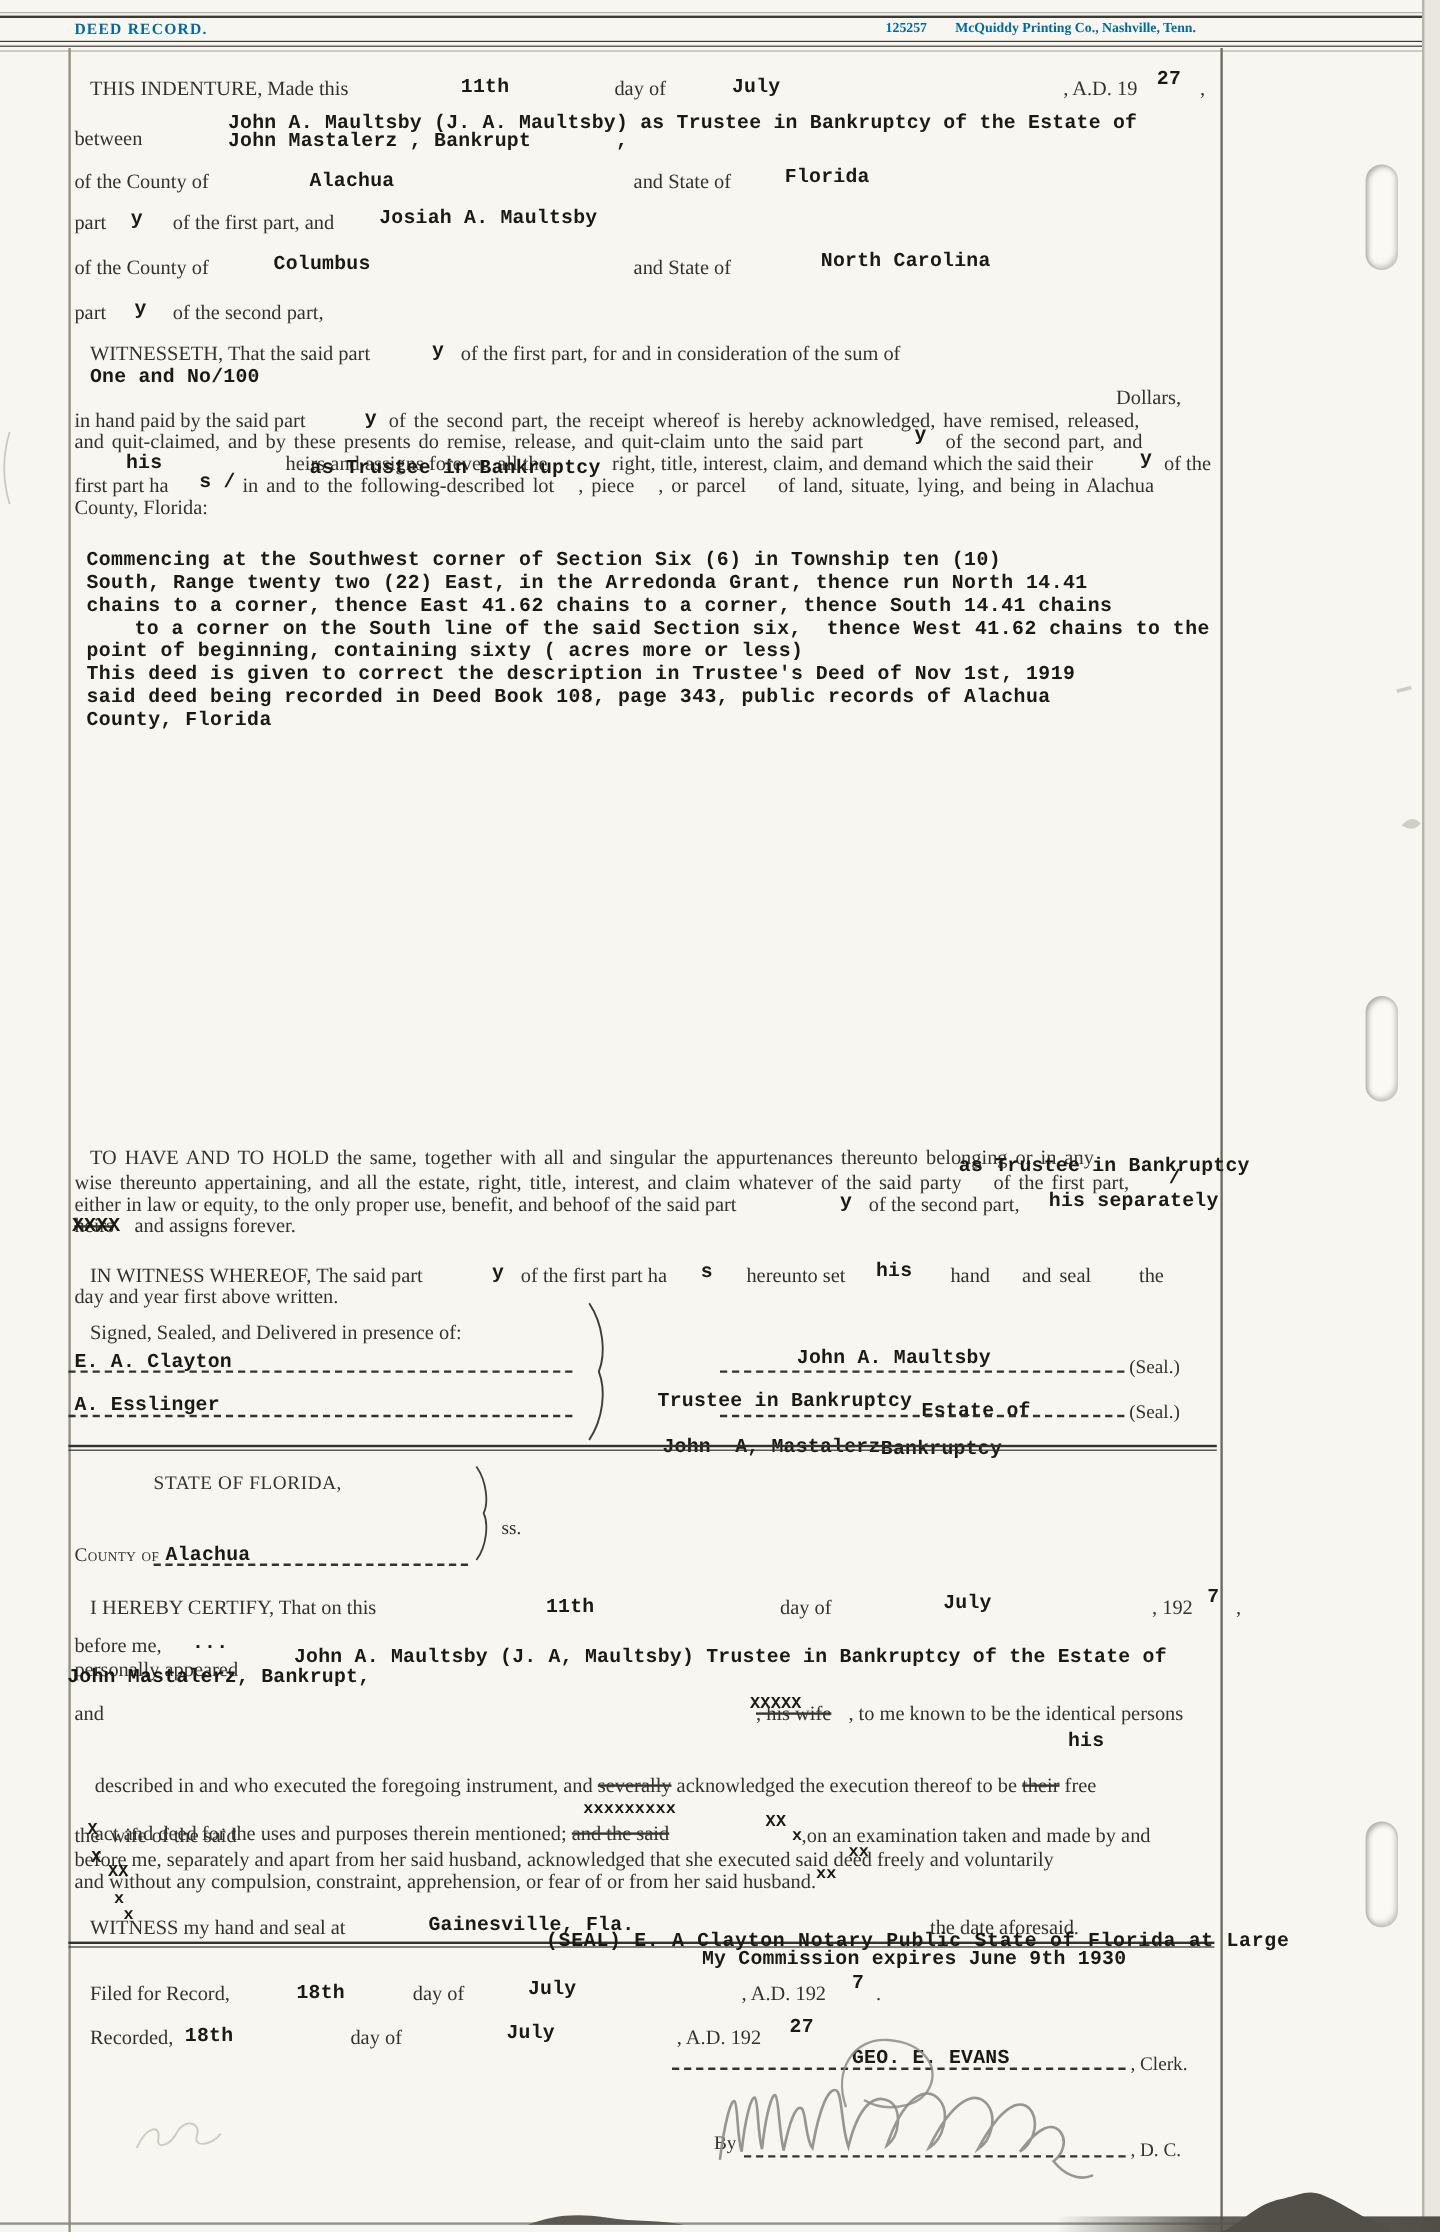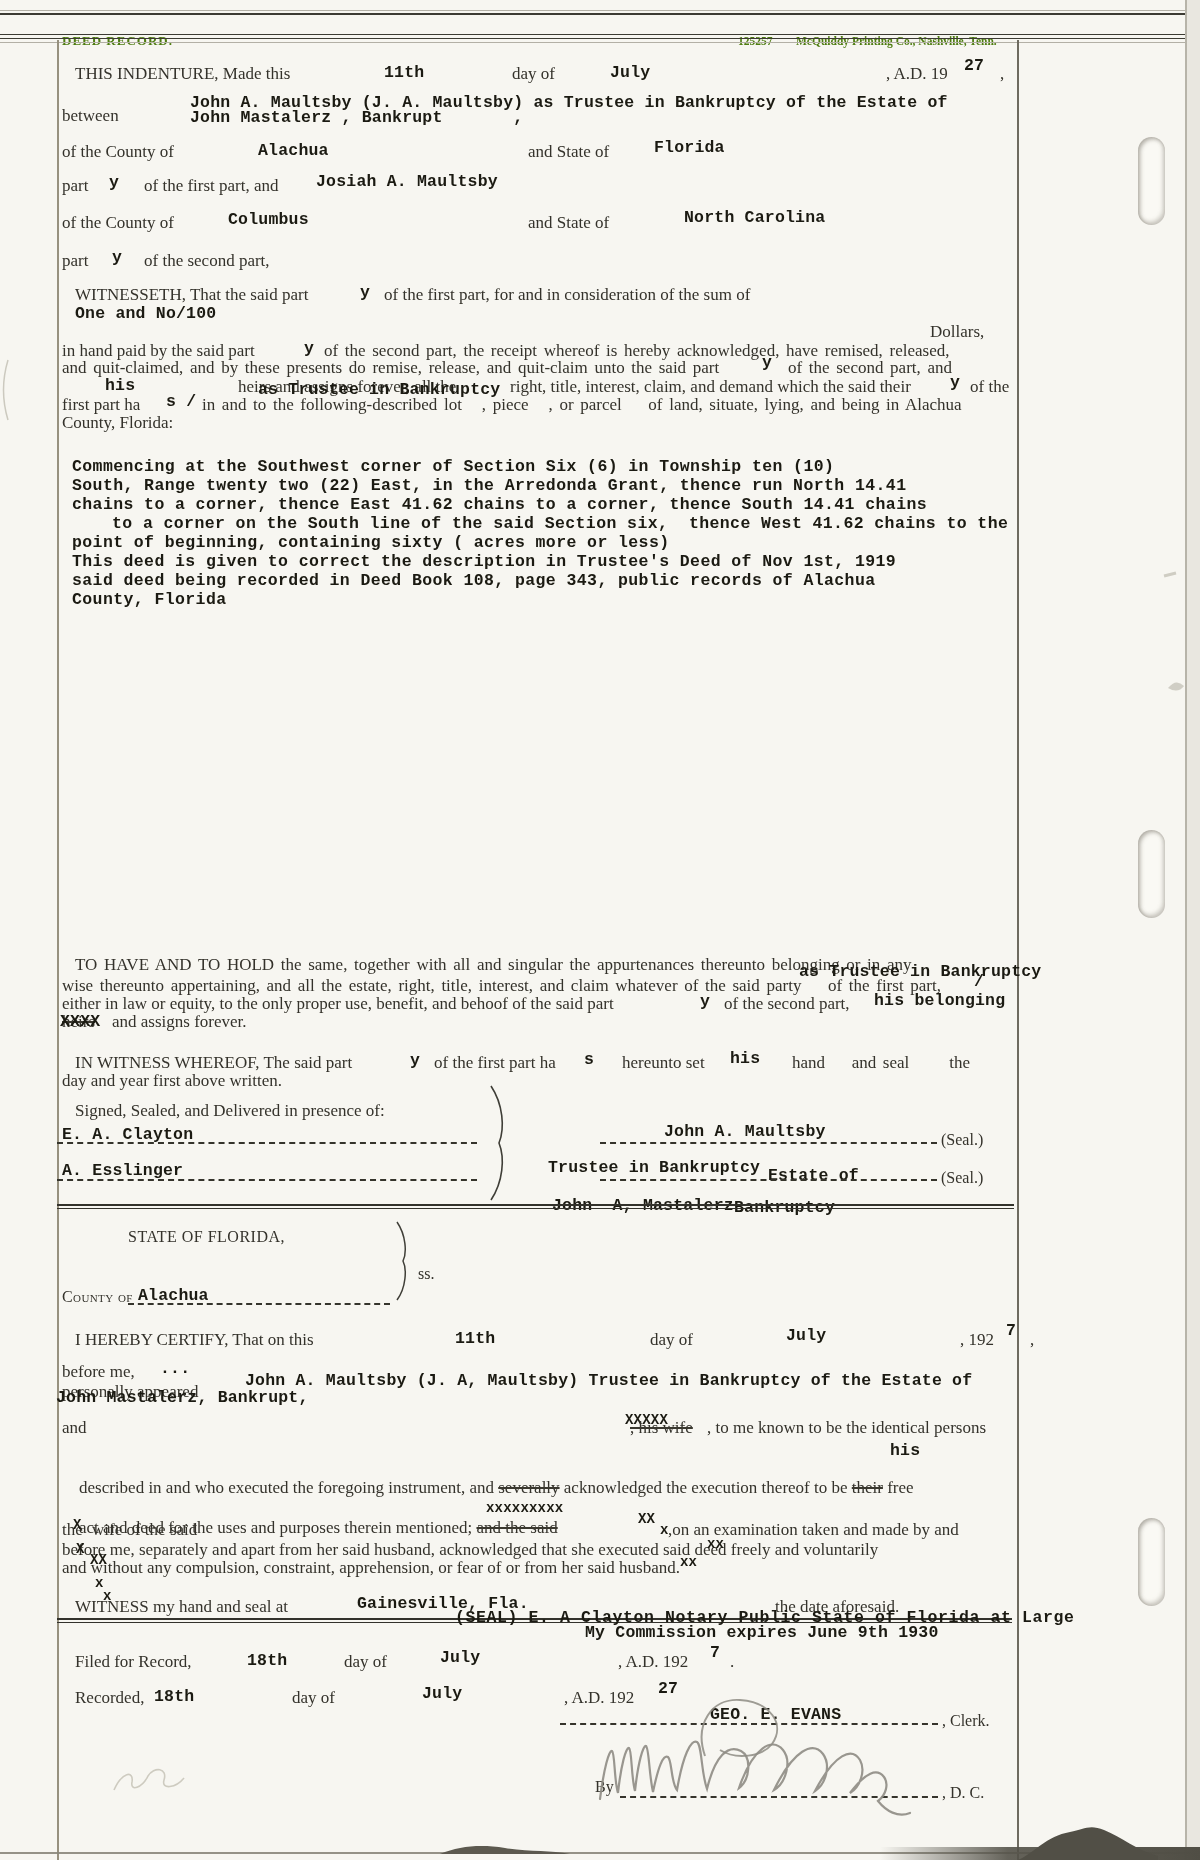--- a/index.html
+++ b/index.html
@@ -7,21 +7,21 @@
         font-family:"Liberation Serif",serif;color:#34322b;}
   .ln{position:absolute;white-space:pre;font-size:17px;line-height:1.15;}
   .f{position:absolute;top:0;white-space:pre;}
   .p{font-family:"Liberation Serif",serif;}
   .tw{font-family:"Liberation Mono","DejaVu Sans Mono",monospace;font-weight:700;
       font-size:16.5px;color:#1b1a12;letter-spacing:0.2px;}
   .tws{font-size:14px;}
   .struck{text-decoration:line-through;text-decoration-thickness:1.6px;text-decoration-color:#3a382f;}
   .w2{word-spacing:2.4px;}
   .sc{font-variant:small-caps;letter-spacing:.4px;}
-  .hdr{font-weight:bold;color:#4d7c0f;margin-top:17px;}
+  .hdr{font-weight:bold;color:#0369a1;}
   .dash{position:absolute;height:0;border-bottom:2px dashed #35342c;}
   .hr{position:absolute;background:#3c3b33;}
   .vr{position:absolute;width:1.5px;}
   .hole{position:absolute;left:1138px;width:27px;height:88px;border-radius:14px;background:#faf9f4;
         box-shadow:inset 2px 2px 4px rgba(115,110,98,.55), inset -2px -3px 4px rgba(115,110,98,.35);}
   svg{position:absolute;overflow:visible;}
   .edgebg{position:absolute;left:1186px;top:0;width:14px;height:1860px;background:#e9e7e0;}
   .band{position:absolute;left:880px;top:1847px;width:320px;height:13px;
         background:linear-gradient(90deg, rgba(90,88,78,0), rgba(84,82,73,.9) 40%, #504e45);}
 </style>
@@ -149,21 +149,21 @@
     <span class="f tw" style="left:737px;top:8px;">as Trustee in Bankruptcy</span>
   </div>
   <div class="ln" style="left:62px;top:976px;width:958px;height:20px;">
     <span class="f p w2" style="left:0;">wise thereunto appertaining, and all the estate, right, title, interest, and claim whatever of the said party    of the first part,</span>
     <span class="f tw" style="left:912px;top:-3px;">/</span>
   </div>
   <div class="ln" style="left:62px;top:994px;width:958px;height:20px;">
     <span class="f p" style="left:0;">either in law or equity, to the only proper use, benefit, and behoof of the said part</span>
     <span class="f tw" style="left:638px;top:-1px;">y</span>
     <span class="f p" style="left:662px;">of the second part,</span>
-    <span class="f tw" style="left:812px;top:-2px;">his belonging</span>
+    <span class="f tw" style="left:812px;top:-2px;">his separately</span>
   </div>
   <div class="ln" style="left:62px;top:1012px;width:958px;height:20px;">
     <span class="f p struck" style="left:0;">heirs</span>
     <span class="f tw" style="left:-2px;top:1px;">XXXX</span>
     <span class="f p" style="left:50px;">and assigns forever.</span>
   </div>
 
   <div class="ln" style="left:62px;top:1053px;width:958px;height:20px;">
     <span class="f p" style="left:13px;">IN WITNESS WHEREOF, The said part</span>
     <span class="f tw" style="left:348px;top:-1px;">y</span>

